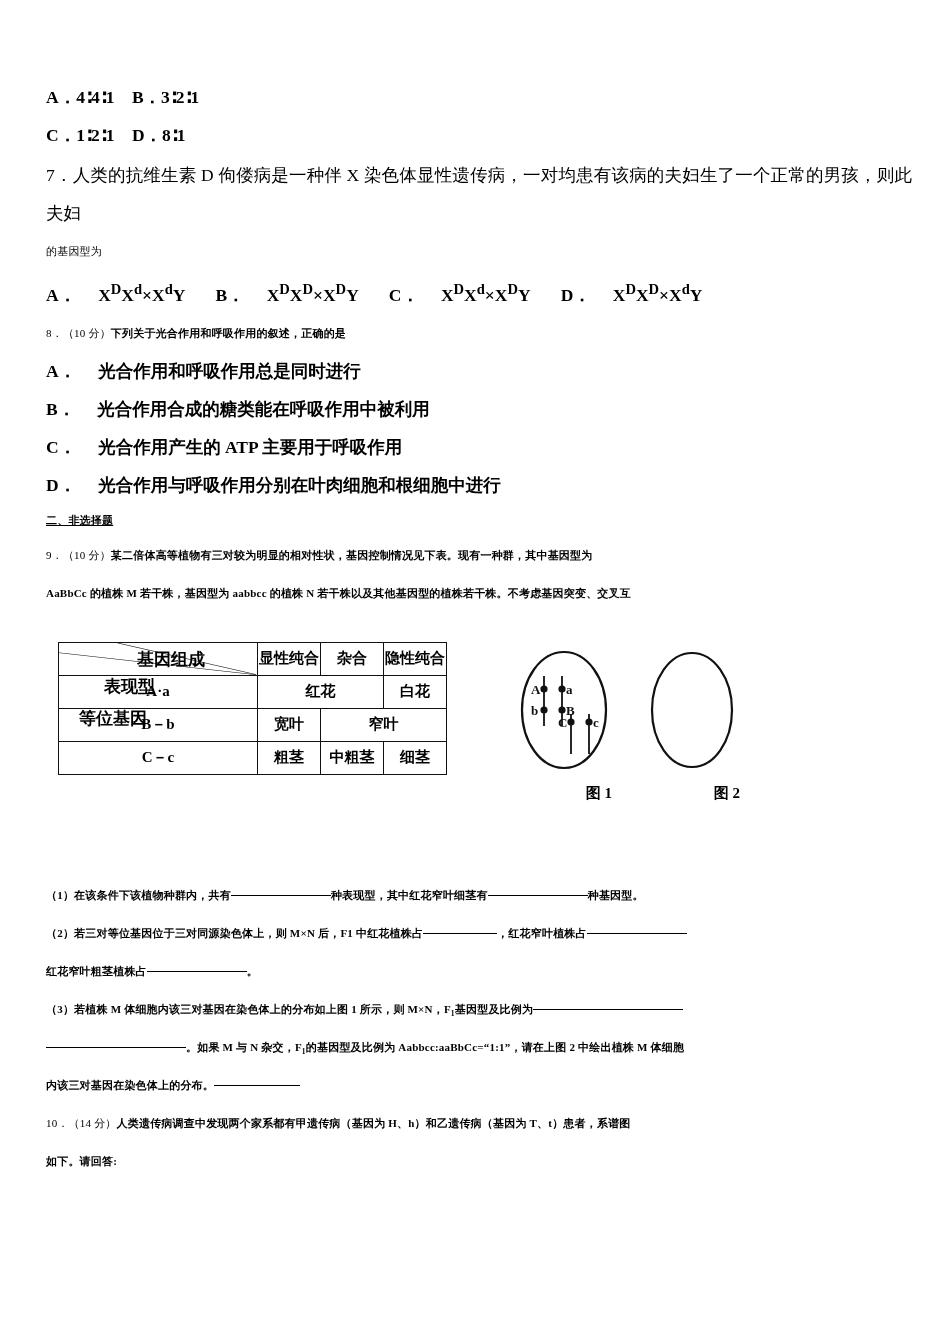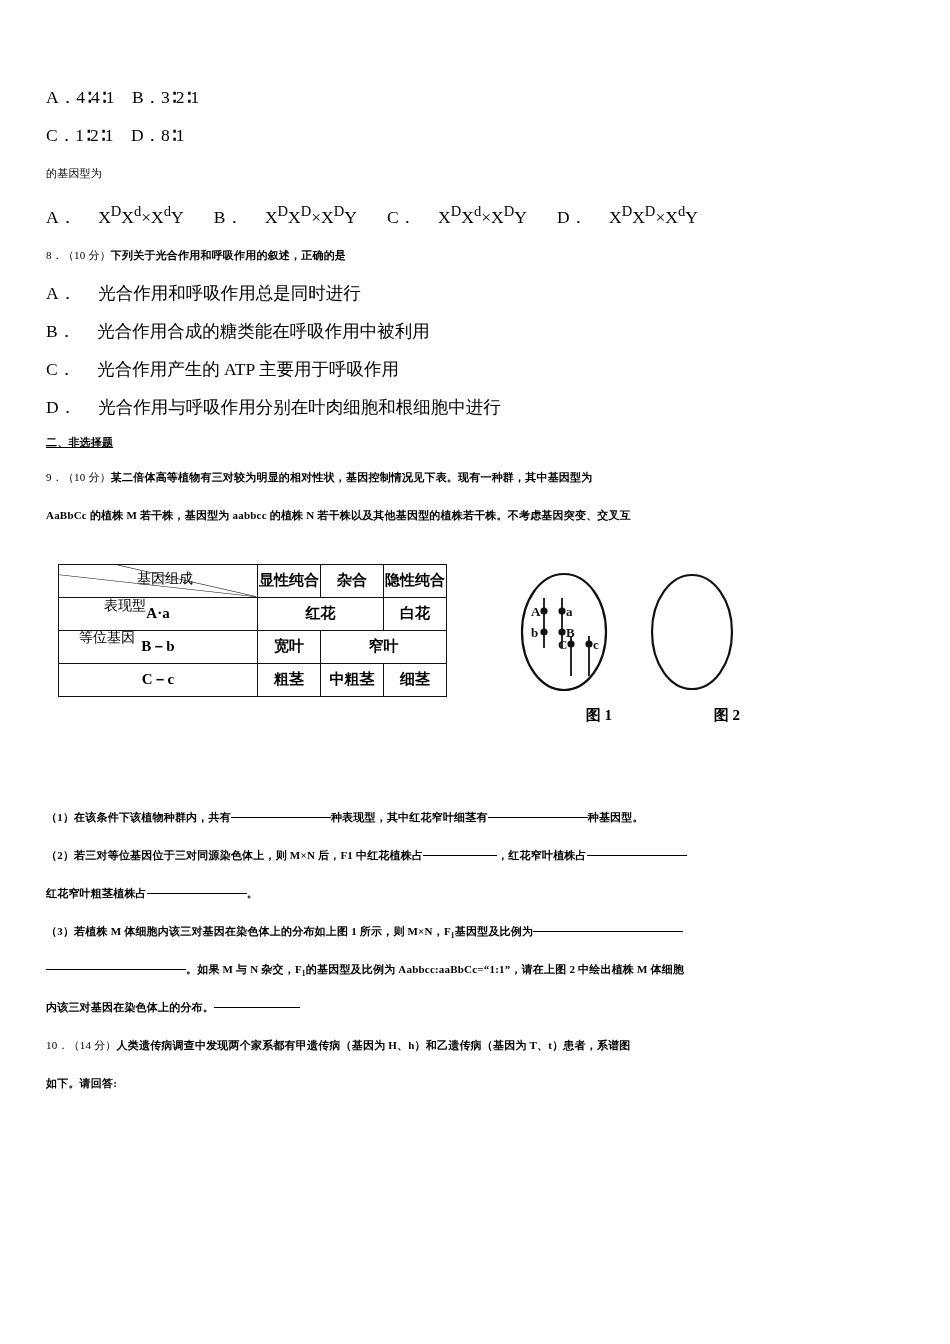--- a/index.html
+++ b/index.html
@@ -38,21 +38,21 @@
   .para {
     font-size: 17.5px;
     line-height: 38px;
     letter-spacing: 0.1px;
     text-align: justify;
   }
   .bold { font-weight: bold; }
   .opt-line {
     font-size: 17.5px;
     line-height: 38px;
-    font-weight: normal;
+    font-weight: bold;
     white-space: nowrap;
   }
   .q-num { font-weight: normal; }
   .sub { font-size: 0.68em; vertical-align: sub; line-height: 0; }
   .gap-s { display:inline-block; width: 22px; }
   .gap-m { display:inline-block; width: 30px; }
   .blank-7 { display:inline-block; border-bottom: 1px solid #000; width: 74px; vertical-align: 3px;}
   .blank-8 { display:inline-block; border-bottom: 1px solid #000; width: 86px; vertical-align: 3px;}
   .blank-9 { display:inline-block; border-bottom: 1px solid #000; width: 100px; vertical-align: 3px;}
   .blank-12 { display:inline-block; border-bottom: 1px solid #000; width: 140px; vertical-align: 3px;}
@@ -83,22 +83,22 @@
     font-family: "Liberation Serif", "DejaVu Serif", serif;
   }
   td.hdr-corner {
     height: 92px;
     position: relative;
     padding: 0;
   }
   .corner-svg { position: absolute; left:0; top:0; width:100%; height:100%; }
   .corner-lbl {
     position: absolute;
-    font-size: 14px;
-    font-weight: normal;
+    font-size: 17px;
+    font-weight: bold;
     white-space: nowrap;
   }
   .lbl-gene   { left: 78px;  top: 5px; }
   .lbl-pheno  { left: 45px;  top: 32px; }
   .lbl-allele { left: 20px;   top: 64px; }
   .col-w { width: 62px; }
 
   
   .diagram {
     position: absolute;
@@ -115,20 +115,23 @@
 </style>
 </head>
 <body>
 
 <div class="page">
   <div class="content">
 
     <div class="opt-line">A．4∶4∶1　B．3∶2∶1</div>
     <div class="opt-line">C．1∶2∶1　D．8∶1</div>
 
+    <div class="para" style="margin-top:2px;">
+      <span class="q-num">7．</span><span>人类的抗维生素 D 佝偻病是一种伴 X 染色体显性遗传病，一对均患有该病的夫妇生了一个正常的男孩，则此夫妇</span>
+    </div>
     <div class="line">的基因型为</div>
     <div class="opt-line">
       <span>A．</span><span class="gap-s"></span><span>X<sup>D</sup>X<sup>d</sup>×X<sup>d</sup>Y</span><span class="gap-m"></span><span>B．</span><span class="gap-s"></span><span>X<sup>D</sup>X<sup>D</sup>×X<sup>D</sup>Y</span><span class="gap-m"></span><span>C．</span><span class="gap-s"></span><span>X<sup>D</sup>X<sup>d</sup>×X<sup>D</sup>Y</span><span class="gap-m"></span><span>D．</span><span class="gap-s"></span><span>X<sup>D</sup>X<sup>D</sup>×X<sup>d</sup>Y</span>
     </div>
 
     <div class="line">
       <span class="q-num">8．</span><span class="q-num">（10 分）</span><span class="bold">下列关于光合作用和呼吸作用的叙述，正确的是</span>
     </div>
     <div class="opt-line">
       <span>A．</span><span class="gap-s"></span><span>光合作用和呼吸作用总是同时进行</span>

